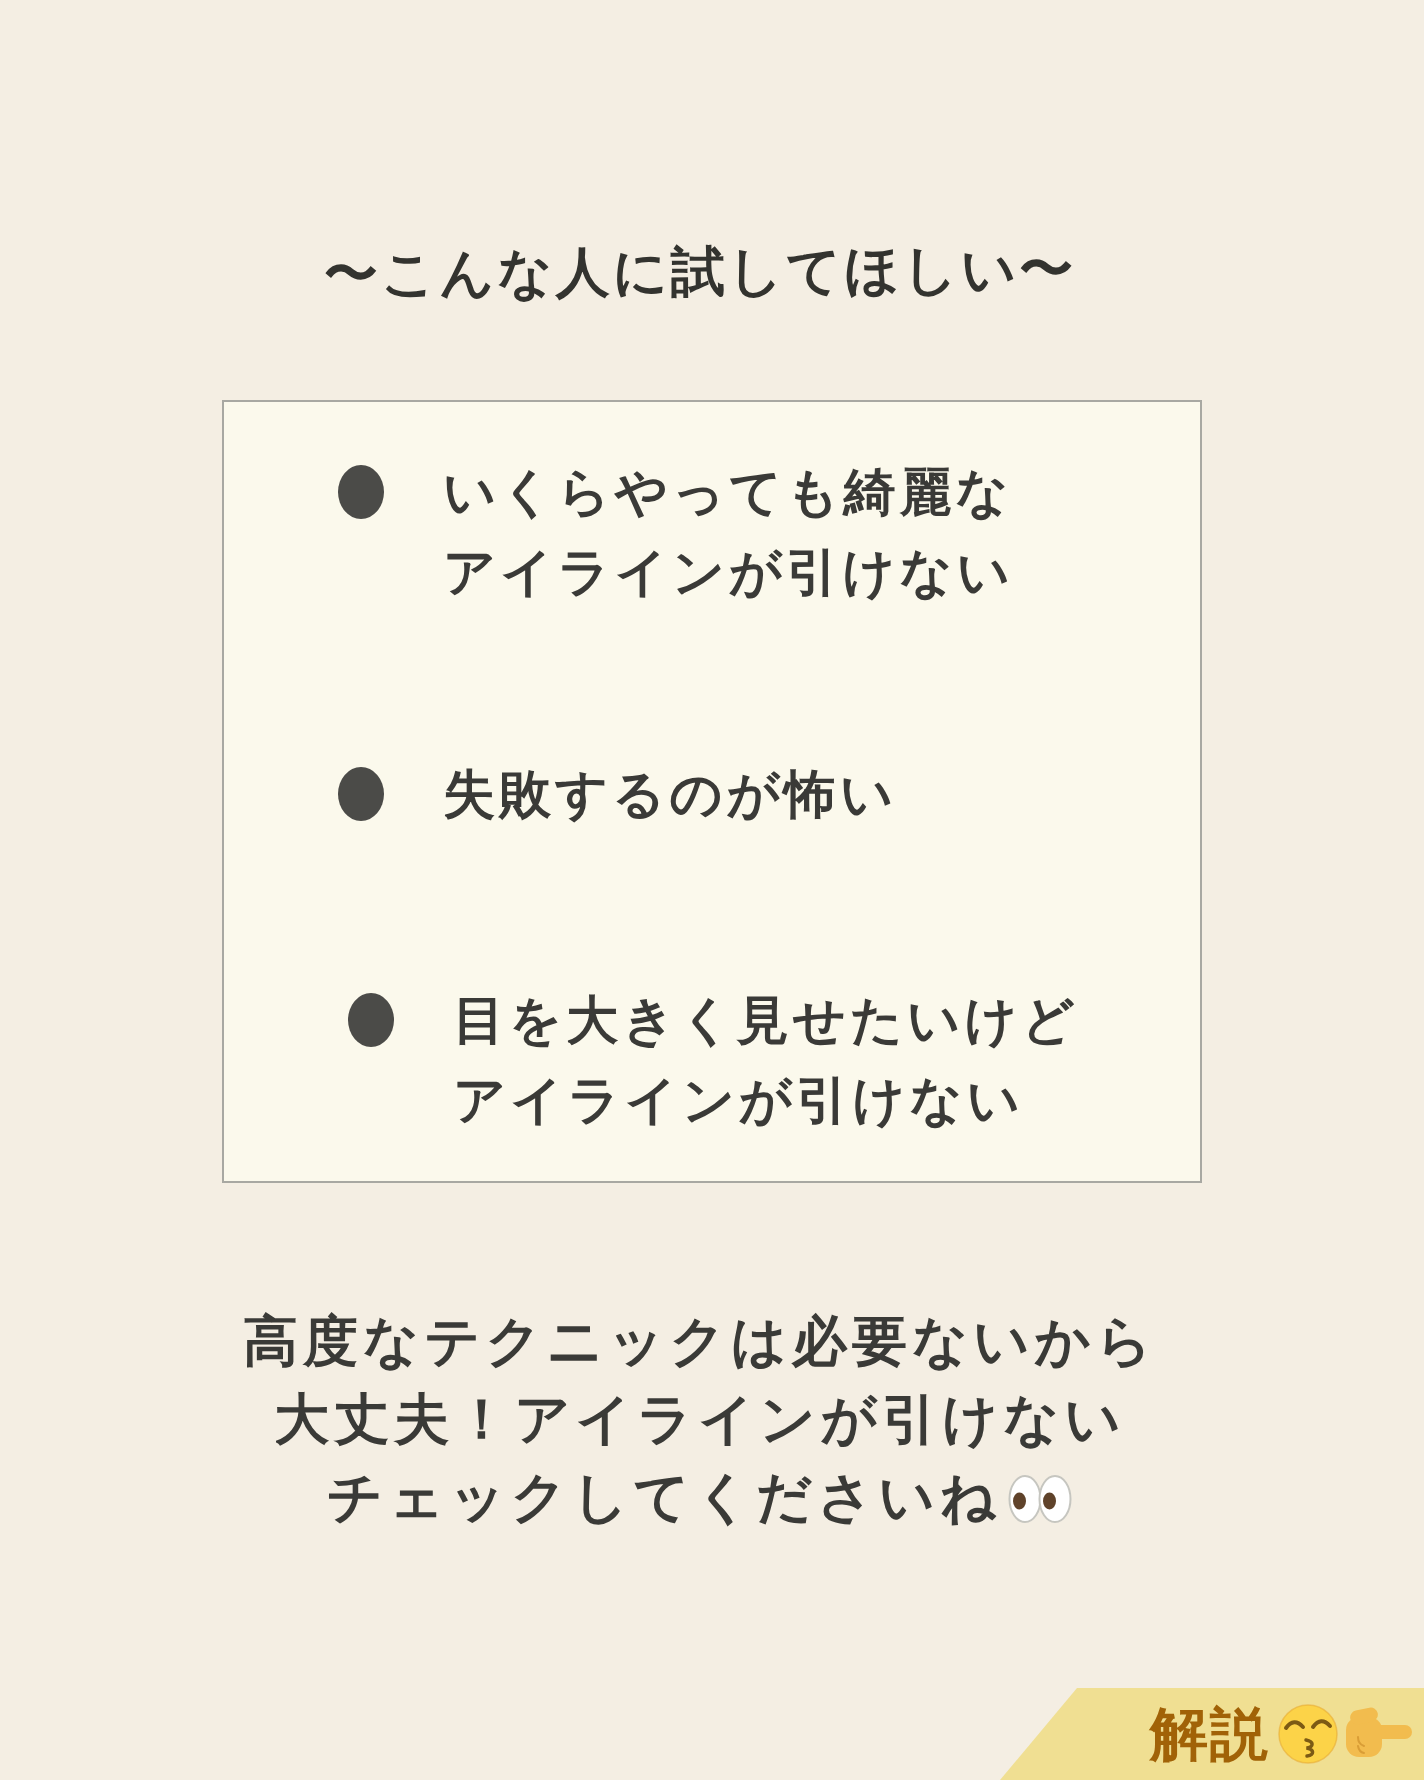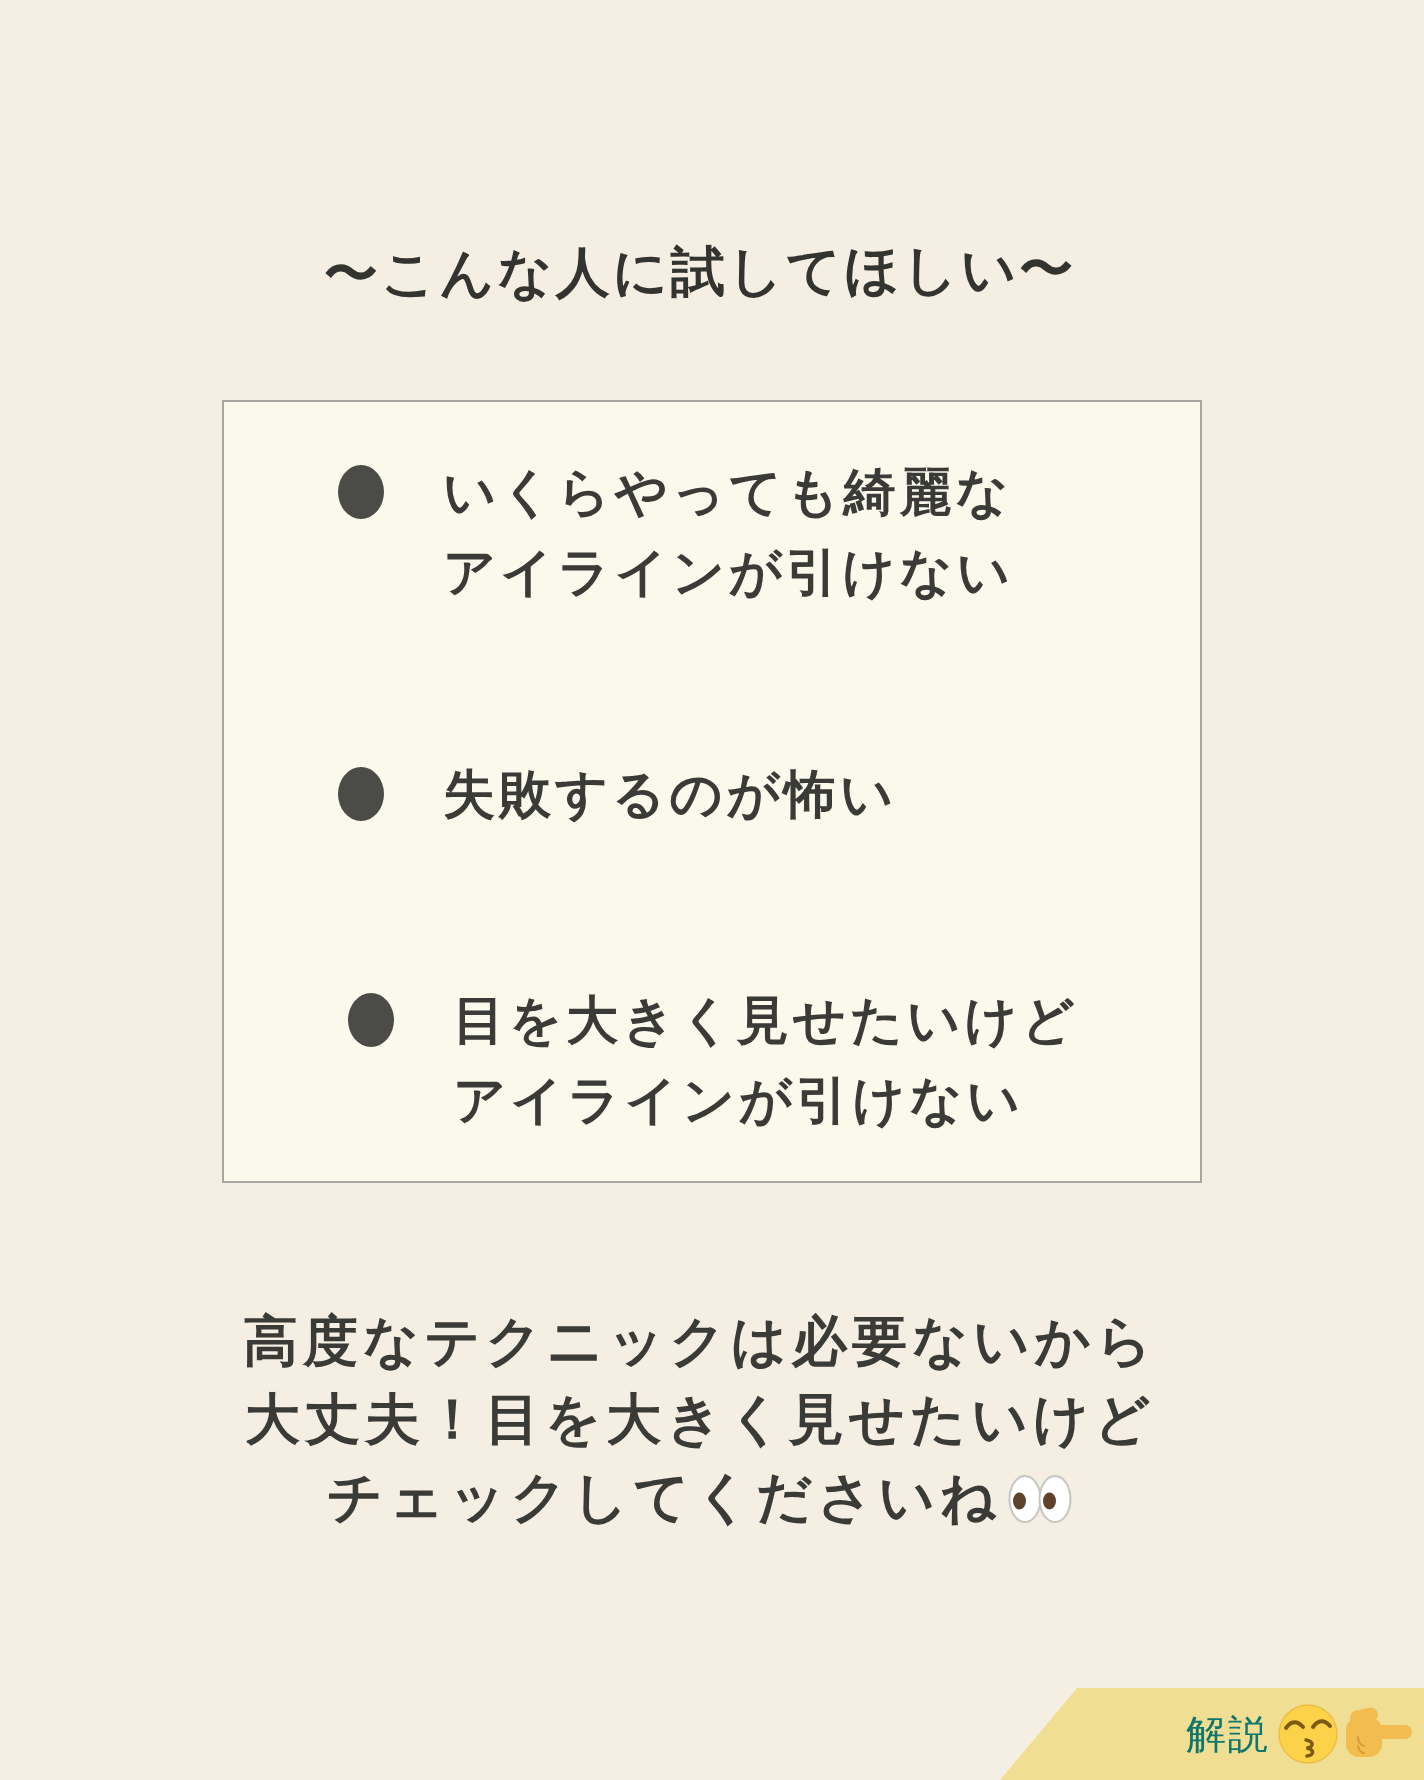--- a/index.html
+++ b/index.html
@@ -97,24 +97,24 @@
     height: 92px;
     background: #f0df92;
     clip-path: polygon(77px 0, 100% 0, 100% 100%, 0 100%);
     display: flex;
     align-items: center;
     justify-content: flex-end;
     padding-right: 10px;
     box-sizing: border-box;
   }
   .badge-label {
-    font-size: 40px;
-    font-weight: 400;
+    font-size: 58px;
+    font-weight: 700;
     letter-spacing: 2px;
-    color: #0f766e;
+    color: #a16207;
     line-height: 1;
   }
   .badge svg { display: block; }
 </style>
 </head>
 <body>
 
 <div class="page">
 
   <div class="title">〜こんな人に試してほしい〜</div>
@@ -142,21 +142,21 @@
       <div class="row-text">
         <span>目を大きく見せたいけど</span>
         <span>アイラインが引けない</span>
       </div>
     </div>
 
   </div>
 
   <div class="footer">
     <span class="line">高度なテクニックは必要ないから</span>
-    <span class="line">大丈夫！目を大きく見せたいけど</span>
+    <span class="line">大丈夫！アイラインが引けない</span>
     <span class="line"><span>チェックしてくださいね</span><span class="emoji-inline"><svg width="66" height="50" viewBox="0 0 66 50" aria-label="👀">
           <ellipse cx="18" cy="25" rx="15.5" ry="23" fill="#ffffff" stroke="#c6c6c0" stroke-width="2"></ellipse>
           <ellipse cx="48" cy="25" rx="15.5" ry="23" fill="#ffffff" stroke="#c6c6c0" stroke-width="2"></ellipse>
           <ellipse cx="12.5" cy="27" rx="6.5" ry="8.5" fill="#5f422a"></ellipse>
           <ellipse cx="42.5" cy="27" rx="6.5" ry="8.5" fill="#5f422a"></ellipse>
         </svg></span></span>
   </div>
 
   <div class="badge">
     <span class="badge-label">解説</span>

